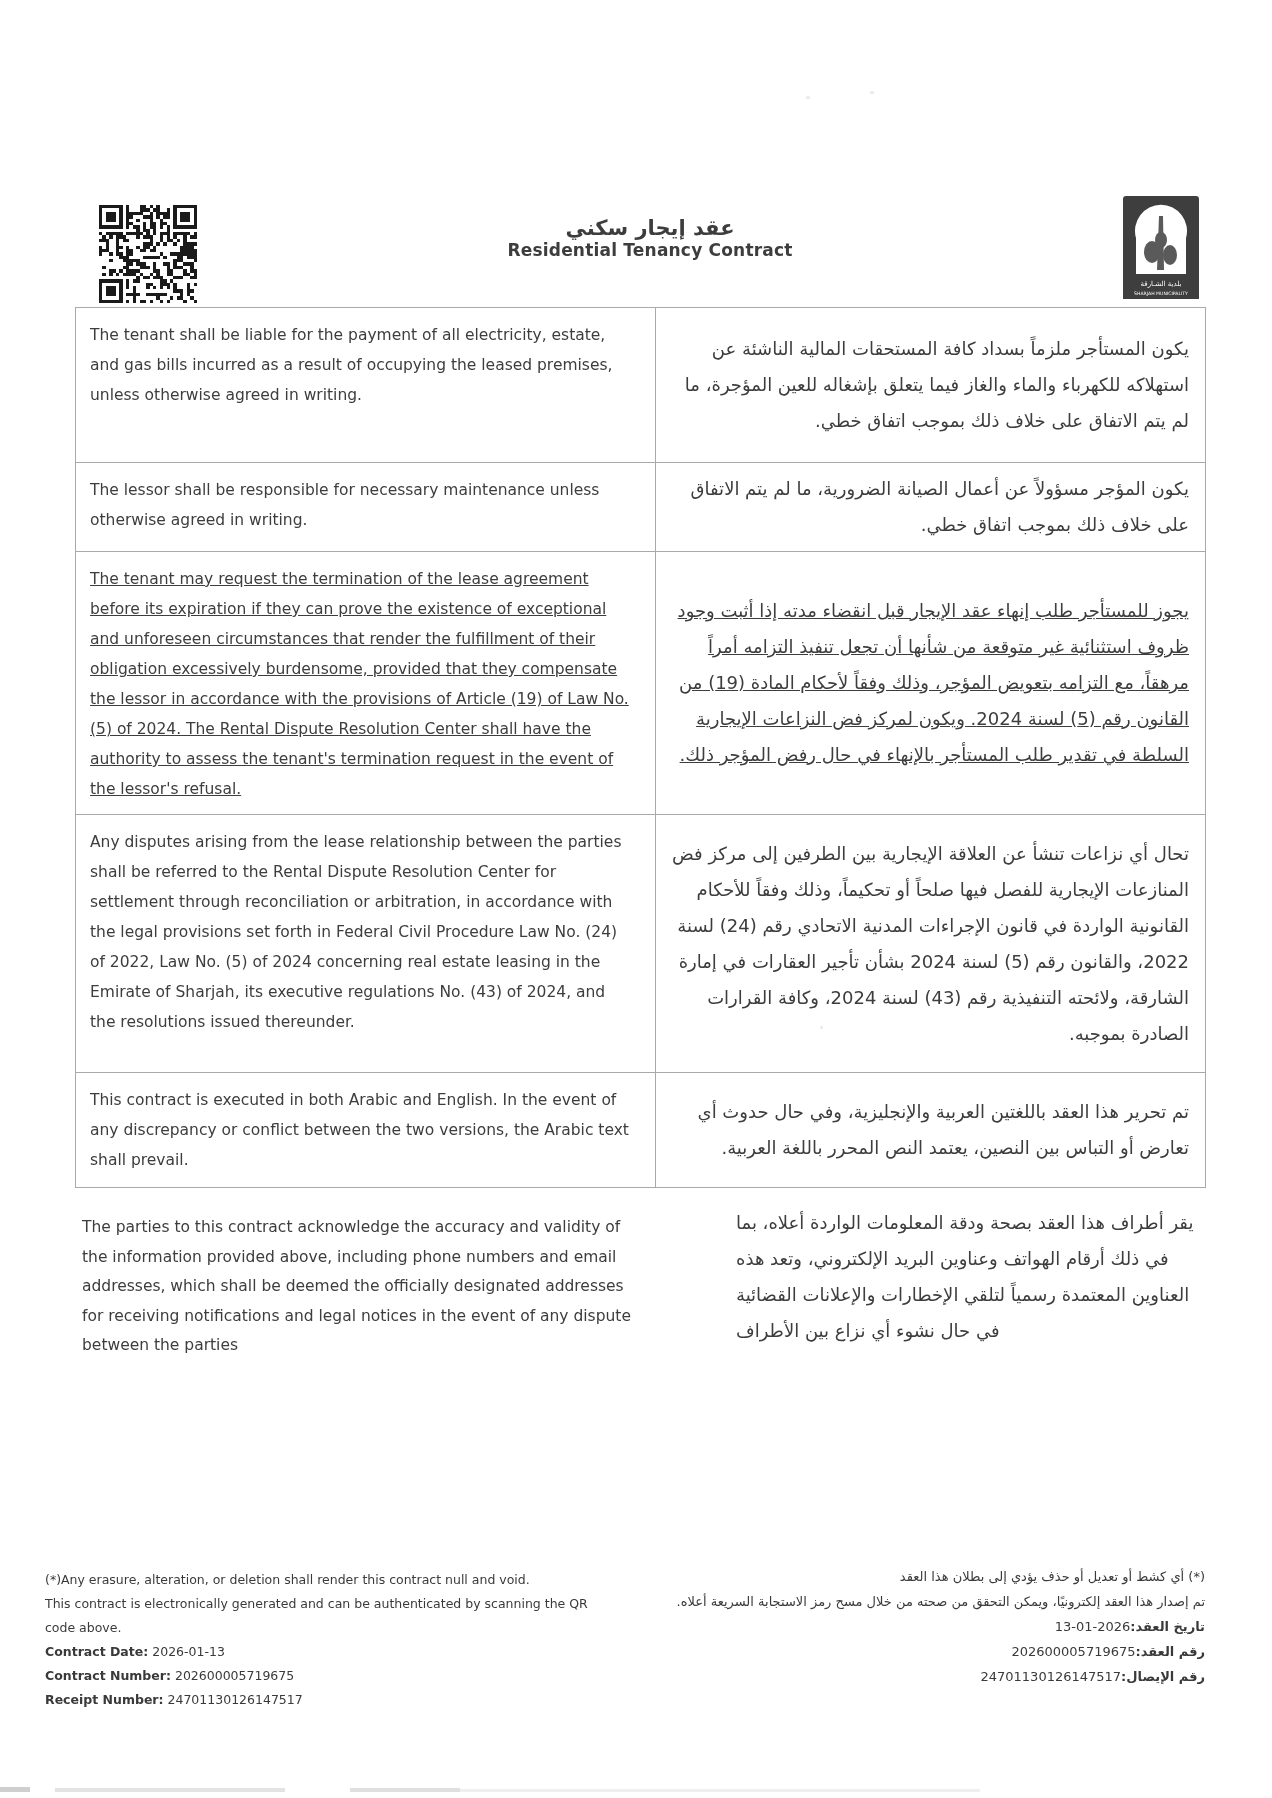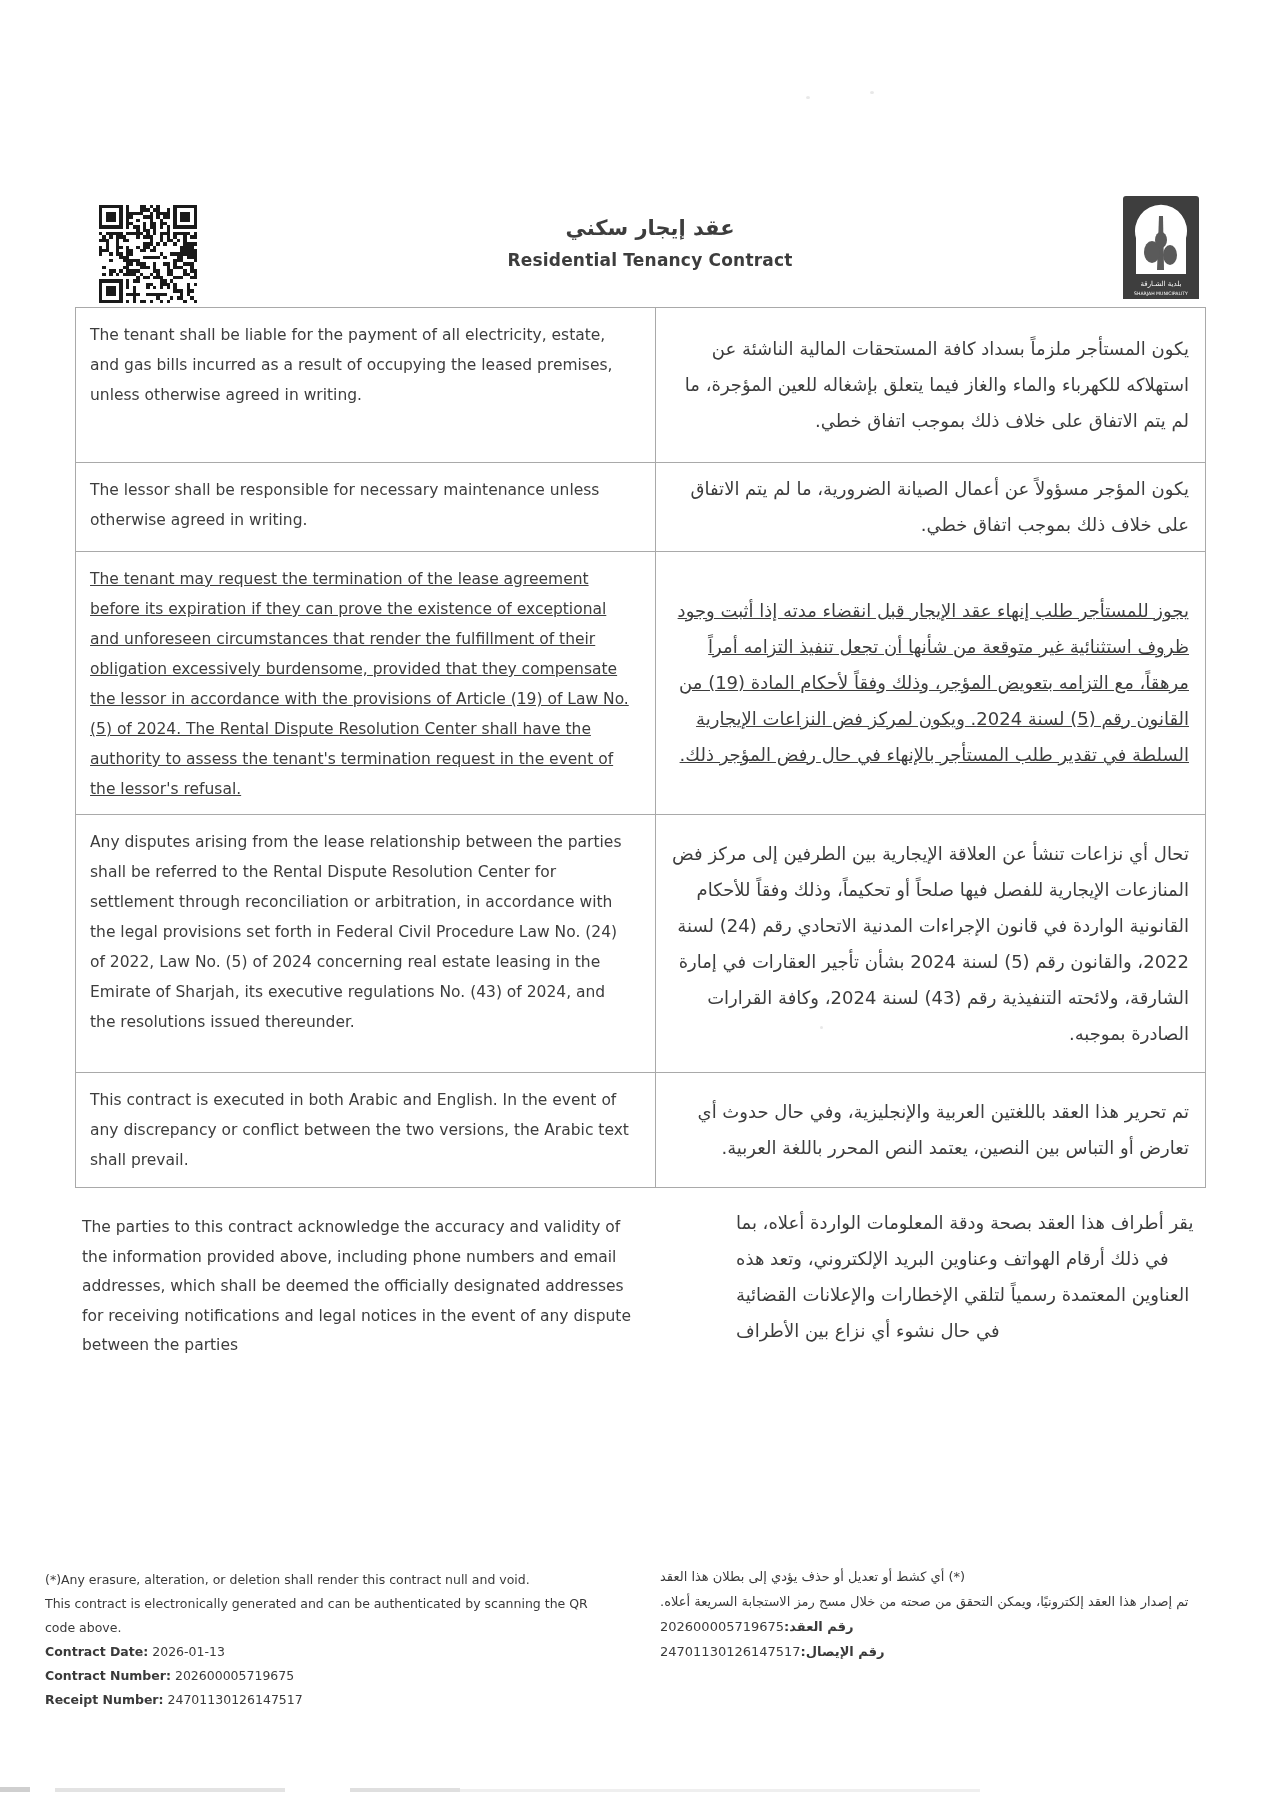--- a/index.html
+++ b/index.html
@@ -6,21 +6,21 @@
   body{
     width:1272px;height:1798px;background:#ffffff;position:relative;
     font-family:"DejaVu Sans",sans-serif;color:#3d3d3d;overflow:hidden;
   }
   .page{position:absolute;inset:0;}
 
   
   .qr{position:absolute;left:99px;top:205px;width:98px;height:98px;}
   .titles{position:absolute;left:75px;top:216px;width:1150px;text-align:center;}
   .title-ar{font-size:21px;font-weight:bold;direction:rtl;letter-spacing:0;}
-  .title-en{font-size:17px;font-weight:bold;margin-top:10px;letter-spacing:.2px;}
+  .title-en{font-size:17px;font-weight:bold;letter-spacing:.2px;}
   .logo{position:absolute;left:1122px;top:192px;width:78px;height:108px;}
 
   
   .clause-table{
     position:absolute;left:75px;top:307px;width:1131px;
     border:1px solid #a9a9a9;box-sizing:border-box;background:#fff;
   }
   .clause-row{display:flex;border-bottom:1px solid #a9a9a9;}
   .clause-row:last-child{border-bottom:none;}
   .cell-en{
@@ -39,21 +39,21 @@
   .row-4{min-height:114px;}
 
   
   .ack{position:absolute;left:75px;top:1205px;width:1131px;display:flex;gap:41px;}
   .ack-en{width:580px;box-sizing:border-box;padding:8px 20px 0 7px;font-size:15.5px;line-height:29.5px;}
   .ack-ar{flex:1;box-sizing:border-box;direction:rtl;text-align:left;font-size:18px;line-height:36px;padding:0 2px 0 40px;}
 
   
   .footer{position:absolute;left:45px;top:1564px;width:1160px;}
   .footer-en{position:absolute;left:0;top:4px;width:575px;font-size:12.5px;line-height:24px;color:#3a3a3a;}
-  .footer-ar{position:absolute;right:0;top:0;width:545px;direction:rtl;text-align:left;font-size:13px;line-height:25px;color:#3a3a3a;}
+  .footer-ar{position:absolute;right:0;top:0;width:545px;direction:rtl;text-align:right;font-size:13px;line-height:25px;color:#3a3a3a;}
   .flabel{font-weight:bold;}
 
   
   .dot{position:absolute;background:#d9d9d9;border-radius:50%;opacity:.6;}
   .bar{position:absolute;}
 </style>
 </head>
 <body>
 
 <div class="page">
@@ -153,20 +153,23 @@
       <div>
         <span class="flabel">Receipt Number:</span>
         <span>24701130126147517</span>
       </div>
     </div>
 
     <div class="footer-ar">
       <div>(*) أي كشط أو تعديل أو حذف يؤدي إلى بطلان هذا العقد</div>
       <div>تم إصدار هذا العقد إلكترونيًا، ويمكن التحقق من صحته من خلال مسح رمز الاستجابة السريعة أعلاه.</div>
       <div>
+        <span class="flabel">تاريخ العقد:</span><span>2026-01-13</span>
+      </div>
+      <div>
         <span class="flabel">رقم العقد:</span><span>202600005719675</span>
       </div>
       <div>
         <span class="flabel">رقم الإيصال:</span><span>24701130126147517</span>
       </div>
     </div>
 
   </div>
 
   <div class="dot" style="left:806px;top:96px;width:4px;height:3px;"></div>

